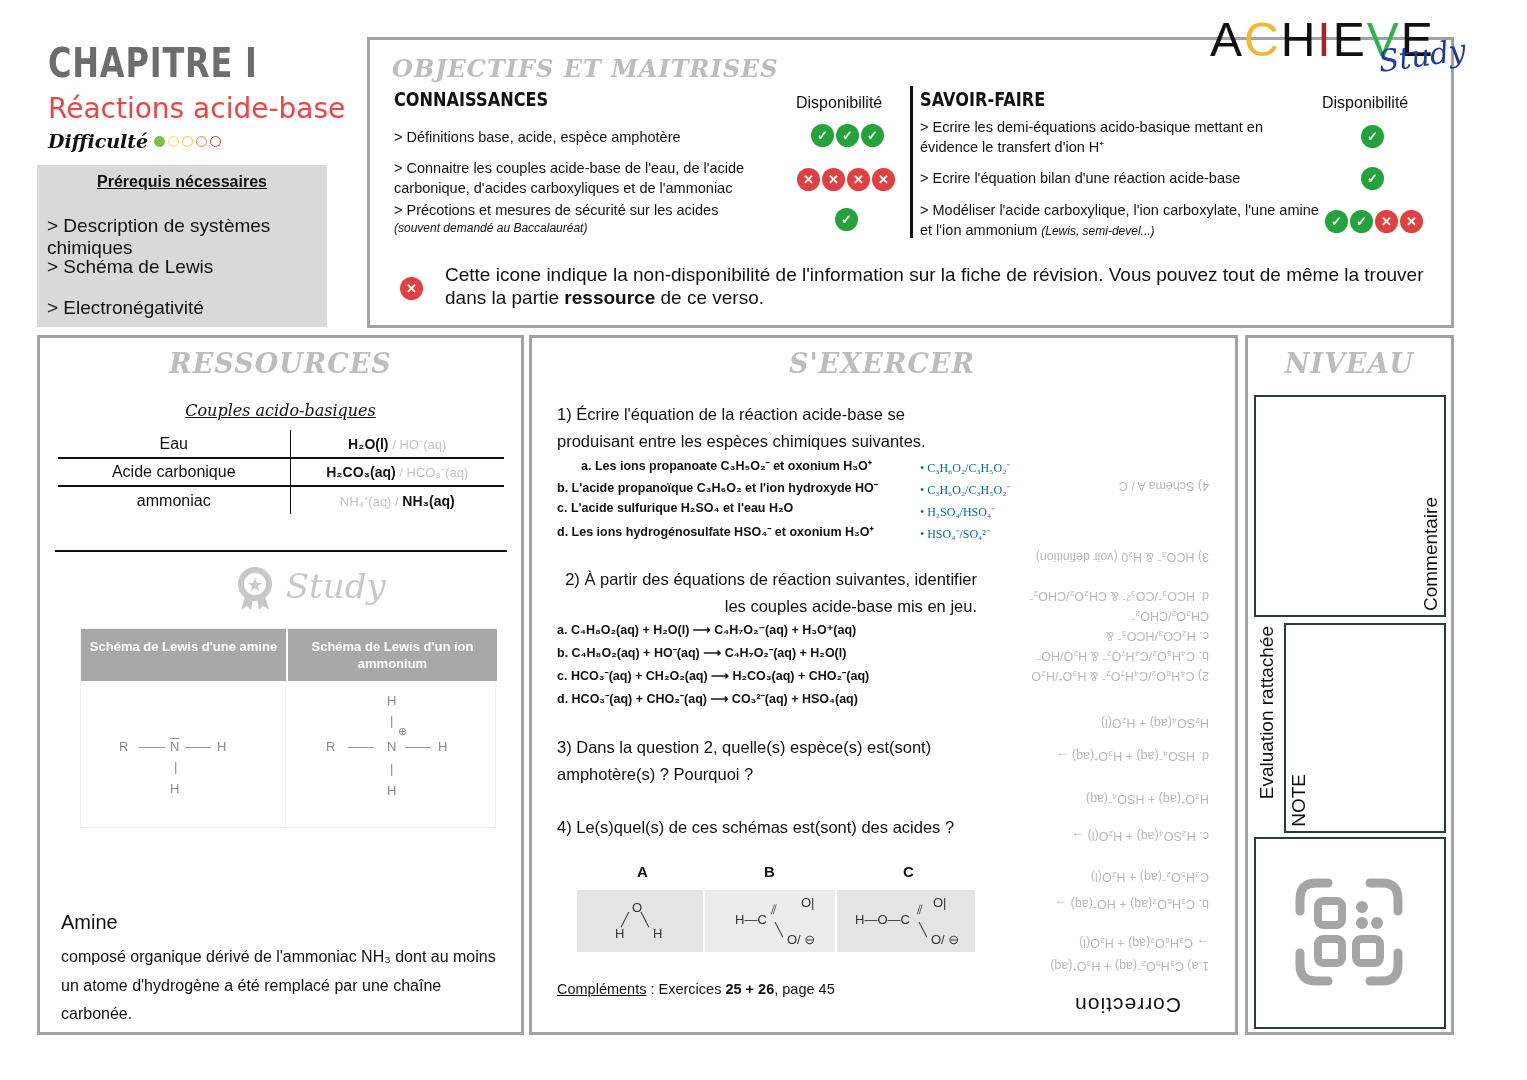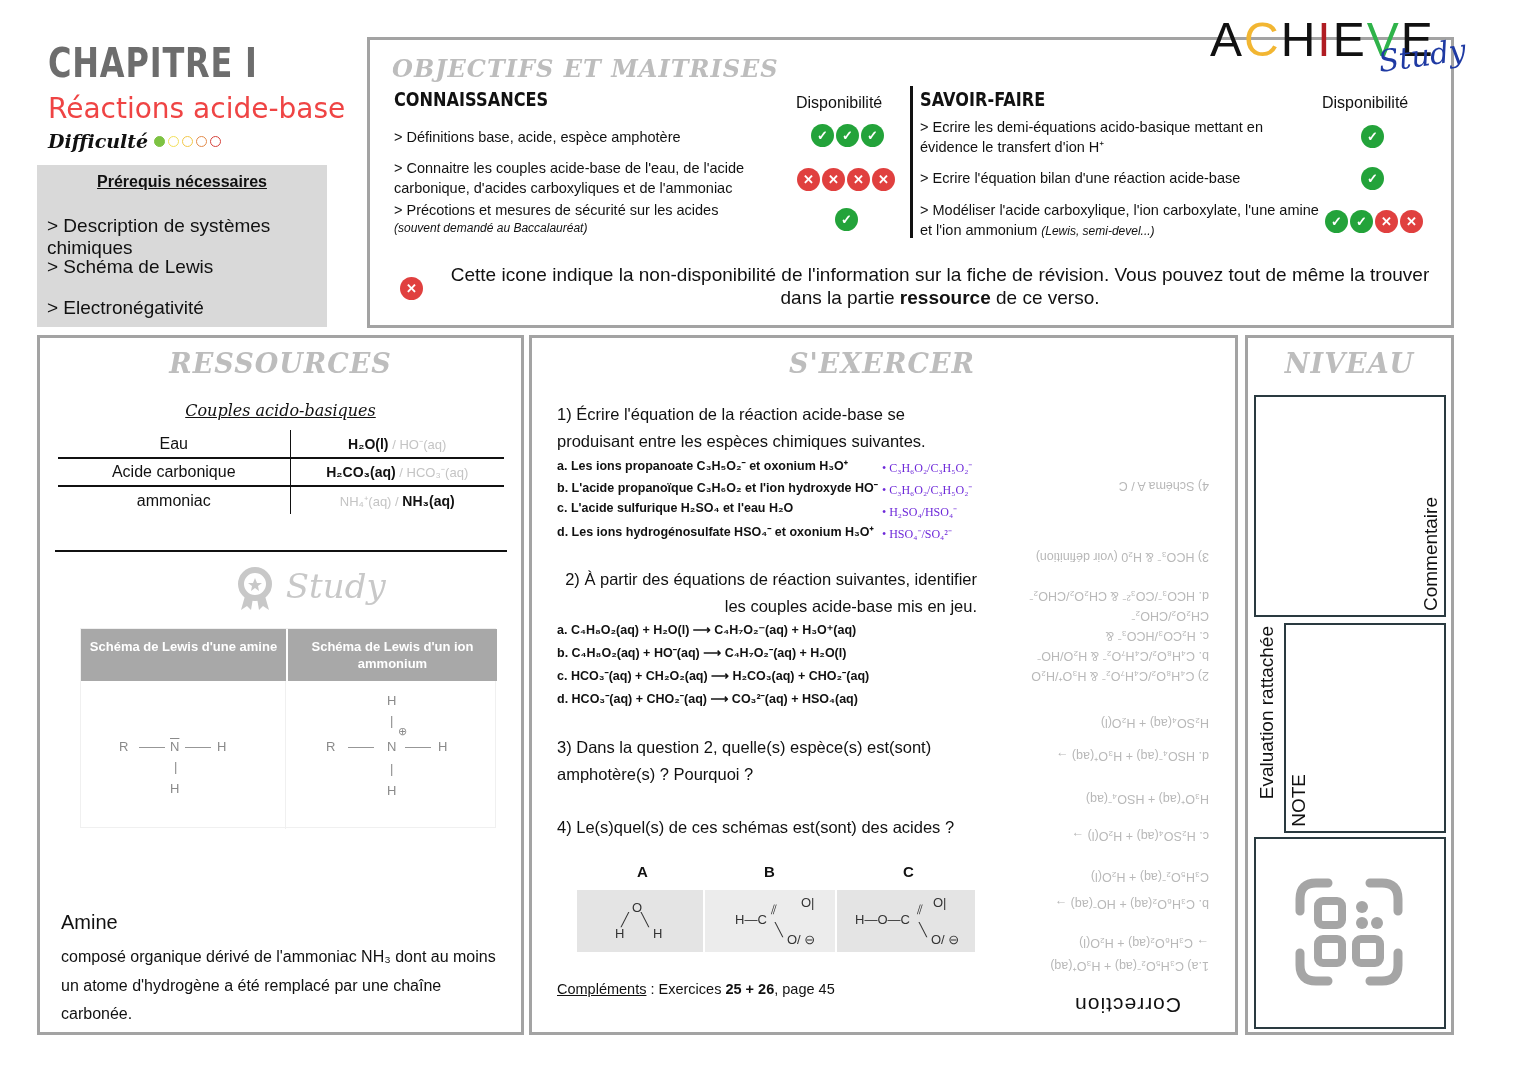--- a/index.html
+++ b/index.html
@@ -23,21 +23,21 @@
   #obj-title { left: 22px; top: 14px; font-size: 24px; }
   .col-head { font-size: 19px; font-weight: bold; font-family: "DejaVu Sans", sans-serif; transform: scaleX(0.85); transform-origin: left; }
   .dispo { font-size: 16px; }
   .obj-text { font-size: 14.5px; line-height: 20px; }
   .obj-note { font-size: 12px; font-style: italic; }
   .icons { display: flex; gap: 2px; }
   .ico { width: 23px; height: 23px; border-radius: 50%; display: flex; align-items: center; justify-content: center; color: #fff; font-size: 13px; font-weight: bold; }
   .ico.ok { background: #23a33a; }
   .ico.no { background: #e0403f; }
   #divider-v { left: 540px; top: 46px; width: 3px; height: 152px; background: #111; }
-  #legend-text { left: 75px; top: 223px; font-size: 19px; line-height: 23px; width: 990px; text-align: center; }
+  #legend-text { left: 75px; top: 223px; font-size: 19px; line-height: 23px; width: 990px; }
 
   
   #logo { left: 1210px; top: 12px; font-size: 48px; font-family: "Liberation Sans", sans-serif; letter-spacing: 2px; color: #111; }
   #logo .gold { color: #f2b632; }
   #logo .red { color: #b01c22; }
   #logo .green { color: #2fb34a; }
   #logo-study { left: 1378px; top: 38px; font-size: 30px; font-style: italic; color: #1f3aa3; font-family: "DejaVu Serif", serif; transform: rotate(-8deg); }
 
   
   #ressources { left: 37px; top: 335px; width: 487px; height: 700px; }
@@ -55,21 +55,21 @@
   .lewis-head { position: absolute; top: 0; height: 52px; background: #a8a8a8; color: #fff; font-size: 13px; font-weight: bold; text-align: center; padding-top: 9px; line-height: 17px; }
   .lewis-body { position: absolute; top: 52px; height: 148px; }
   .chem { position: absolute; font-size: 13px; color: #8a8a8a; }
   #amine-title { position: absolute; left: 21px; top: 573px; font-size: 20px; }
   #amine-def { position: absolute; left: 21px; top: 605px; width: 450px; font-size: 16px; line-height: 28.5px; }
 
   
   #exercer { left: 529px; top: 335px; width: 709px; height: 700px; }
   .q { position: absolute; left: 25px; font-size: 16.5px; line-height: 27px; }
   .qi { position: absolute; left: 25px; font-size: 12.5px; font-weight: bold; }
-  .ans-light { position: absolute; font-size: 12px; color: #6d28d9; font-family: "Liberation Serif", serif; }
+  .ans-light { position: absolute; font-size: 12px; color: #0369a1; font-family: "Liberation Serif", serif; margin-left: 38px; }
   .box-mol { position: absolute; top: 552px; height: 62px; background: #e4e4e4; }
   .mol-label { position: absolute; top: 525px; font-size: 15px; font-weight: bold; }
   #complements { position: absolute; left: 25px; top: 643px; font-size: 14.5px; }
   #complements .u { text-decoration: underline; }
   #correction-block { position: absolute; left: 472px; top: 95px; width: 215px; height: 590px; transform: rotate(180deg); }
   .corr-line { position: absolute; left: 10px; font-size: 12.5px; color: #b8b8b8; white-space: nowrap; }
   #corr-title { position: absolute; left: 38px; top: 6px; font-size: 21px; color: #111; letter-spacing: 1px; }
 
   
   #niveau { left: 1245px; top: 335px; width: 209px; height: 700px; }
@@ -220,21 +220,21 @@
   </div>
 
   <div id="amine-title">Amine</div>
   <div id="amine-def">composé organique dérivé de l'ammoniac NH₃ dont au moins un atome d'hydrogène a été remplacé par une chaîne carbonée.</div>
 </div>
 
 <div id="exercer" class="panel">
   <div class="panel-title gothic" style="width:700px;">S'EXERCER</div>
 
   <div class="q" style="top:63px;width:420px;">1) Écrire l'équation de la réaction acide-base se produisant entre les espèces chimiques suivantes.</div>
-  <div class="qi" style="top:119px;">a. Les ions propanoate C₃H₅O₂⁻ et oxonium H₃O⁺</div>
+  <div class="qi" style="top:119px;margin-left:24px;">a. Les ions propanoate C₃H₅O₂⁻ et oxonium H₃O⁺</div>
   <div class="ans-light" style="left:350px;top:121px;">• C₃H₆O₂/C₃H₅O₂⁻</div>
   <div class="qi" style="top:141px;">b. L'acide propanoïque C₃H₆O₂ et l'ion hydroxyde HO⁻</div>
   <div class="ans-light" style="left:350px;top:143px;">• C₃H₆O₂/C₃H₅O₂⁻</div>
   <div class="qi" style="top:163px;">c. L'acide sulfurique H₂SO₄ et l'eau H₂O</div>
   <div class="ans-light" style="left:350px;top:165px;">• H₂SO₄/HSO₄⁻</div>
   <div class="qi" style="top:185px;">d. Les ions hydrogénosulfate HSO₄⁻ et oxonium H₃O⁺</div>
   <div class="ans-light" style="left:350px;top:187px;">• HSO₄⁻/SO₄²⁻</div>
 
   <div class="q" style="top:228px;width:420px;text-align:right;">2) À partir des équations de réaction suivantes, identifier les couples acide-base mis en jeu.</div>
   <div class="qi" style="top:284px;">a. C₄H₈O₂(aq) + H₂O(l) ⟶ C₄H₇O₂⁻(aq) + H₃O⁺(aq)</div>

